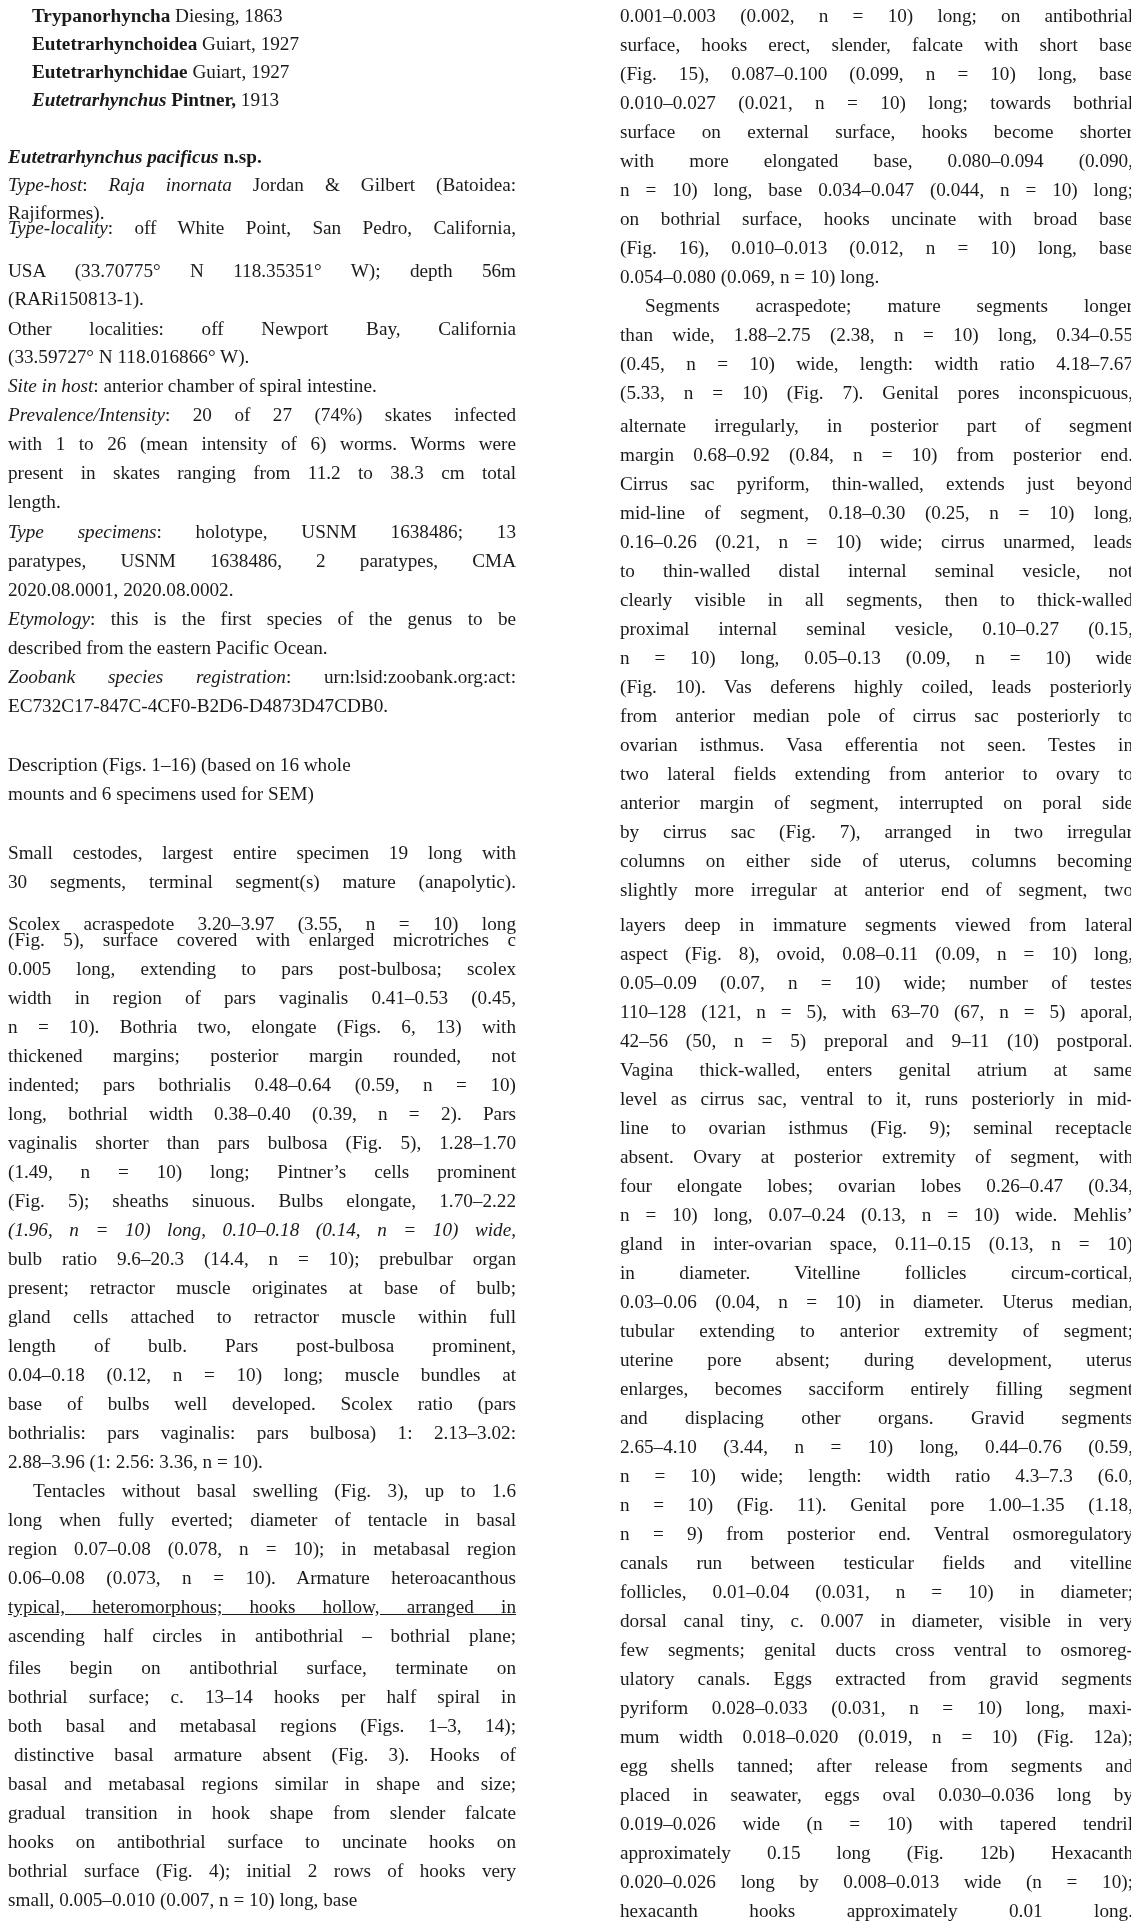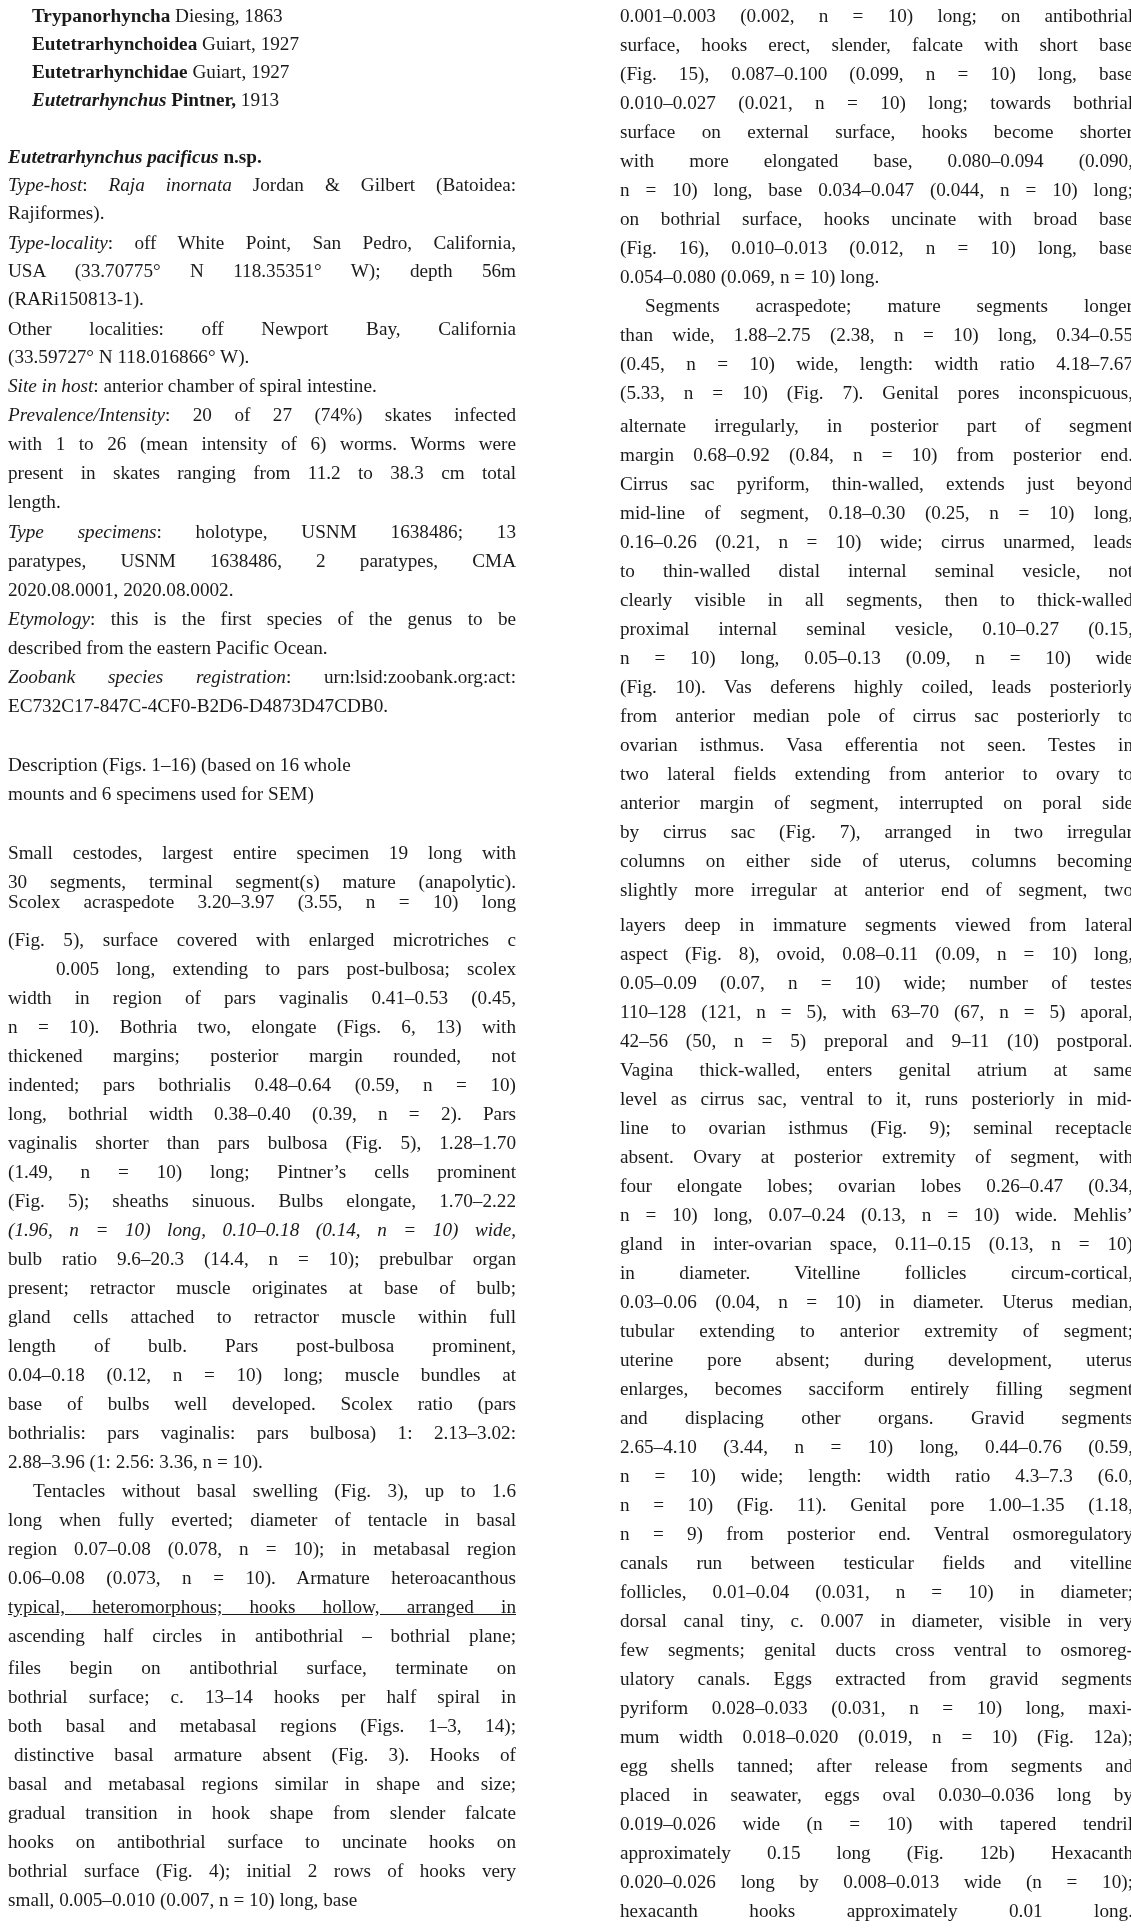--- a/index.html
+++ b/index.html
@@ -28,21 +28,21 @@
 <div class="col col-left">
 
   <div class="line tax" style="top:2px"><b>Trypanorhyncha</b> <span>Diesing, 1863</span></div>
   <div class="line tax" style="top:30px"><b>Eutetrarhynchoidea</b> <span>Guiart, 1927</span></div>
   <div class="line tax" style="top:58px"><b>Eutetrarhynchidae</b> <span>Guiart, 1927</span></div>
   <div class="line tax" style="top:86px"><b><i>Eutetrarhynchus</i></b> <b>Pintner,</b> <span>1913</span></div>
 
   <div class="line last" style="top:143px"><b><i>Eutetrarhynchus pacificus</i></b> <b>n.sp.</b></div>
   <div class="line" style="top:171px"><span><i>Type-host</i>: <i>Raja inornata</i><span> Jordan &amp; Gilbert (Batoidea:</span></span></div>
   <div class="line last" style="top:199px">Rajiformes).</div>
-  <div class="line" style="top:229px"><i>Type-locality</i><span>: off White Point, San Pedro, California,</span></div>
+  <div class="line" style="top:214px"><i>Type-locality</i><span>: off White Point, San Pedro, California,</span></div>
   <div class="line" style="top:257px">USA (33.70775° N 118.35351° W); depth 56m</div>
   <div class="line last" style="top:285px">(RARi150813-1).</div>
   <div class="line" style="top:315px">Other localities: off Newport Bay, California</div>
   <div class="line last" style="top:343px">(33.59727° N 118.016866° W).</div>
   <div class="line last" style="top:372px"><i>Site in host</i><span>: anterior chamber of spiral intestine.</span></div>
   <div class="line" style="top:401px"><i>Prevalence/Intensity</i><span>: 20 of 27 (74%) skates infected</span></div>
   <div class="line" style="top:430px">with 1 to 26 (mean intensity of 6) worms. Worms were</div>
   <div class="line" style="top:459px">present in skates ranging from 11.2 to 38.3 cm total</div>
   <div class="line last" style="top:488px">length.</div>
   <div class="line" style="top:518px"><i>Type specimens</i><span>: holotype, USNM 1638486; 13</span></div>
@@ -52,23 +52,23 @@
   <div class="line last" style="top:634px">described from the eastern Pacific Ocean.</div>
   <div class="line" style="top:663px"><i>Zoobank species registration</i><span>: urn:lsid:zoobank.org:act:</span></div>
   <div class="line last" style="top:692px">EC732C17-847C-4CF0-B2D6-D4873D47CDB0.</div>
 
   <div class="line last" style="top:751px">Description (Figs. 1–16) (based on 16 whole</div>
   <div class="line last" style="top:780px">mounts and 6 specimens used for SEM)</div>
 
   <div id="left-body">
       <div class="line" style="top: 839px;">Small cestodes, largest entire specimen 19 long with</div>
       <div class="line" style="top: 868px;">30 segments, terminal segment(s) mature (anapolytic).</div>
-      <div class="line" style="top: 888px;">Scolex acraspedote 3.20–3.97 (3.55, n = 10) long</div>
+      <div class="line" style="top: 910px;">Scolex acraspedote 3.20–3.97 (3.55, n = 10) long</div>
       <div class="line" style="top: 926px;">(Fig. 5), surface covered with enlarged microtriches c</div>
-      <div class="line" style="top: 955px; margin-left: 48px;">0.005 long, extending to pars post-bulbosa; scolex</div>
+      <div class="line" style="top: 955px;">0.005 long, extending to pars post-bulbosa; scolex</div>
       <div class="line" style="top: 984px;">width in region of pars vaginalis 0.41–0.53 (0.45,</div>
       <div class="line" style="top: 1013px;">n = 10). Bothria two, elongate (Figs. 6, 13) with</div>
       <div class="line" style="top: 1042px;">thickened margins; posterior margin rounded, not</div>
       <div class="line" style="top: 1071px;">indented; pars bothrialis 0.48–0.64 (0.59, n = 10)</div>
       <div class="line" style="top: 1100px;">long, bothrial width 0.38–0.40 (0.39, n = 2). Pars</div>
       <div class="line" style="top: 1129px;">vaginalis shorter than pars bulbosa (Fig. 5), 1.28–1.70</div>
       <div class="line" style="top: 1158px;">(1.49, n = 10) long; Pintner’s cells prominent</div>
       <div class="line" style="top: 1187px;">(Fig. 5); sheaths sinuous. Bulbs elongate, 1.70–2.22</div>
       <div class="line" style="top: 1216px; font-style: italic;">(1.96, n = 10) long, 0.10–0.18 (0.14, n = 10) wide,</div>
       <div class="line" style="top: 1245px;">bulb ratio 9.6–20.3 (14.4, n = 10); prebulbar organ</div>

